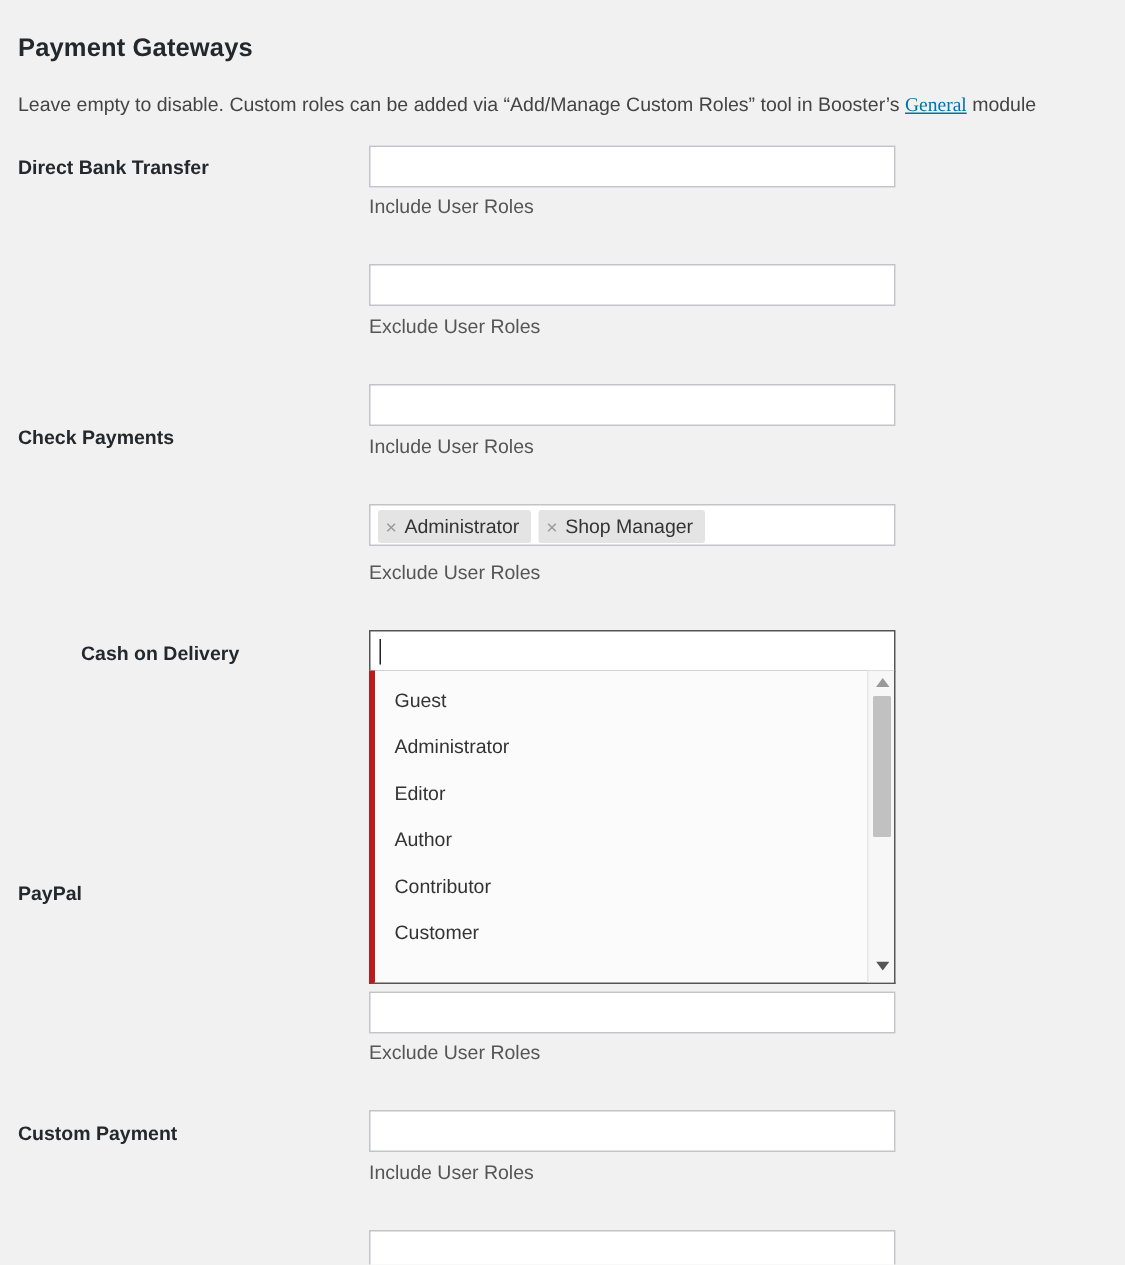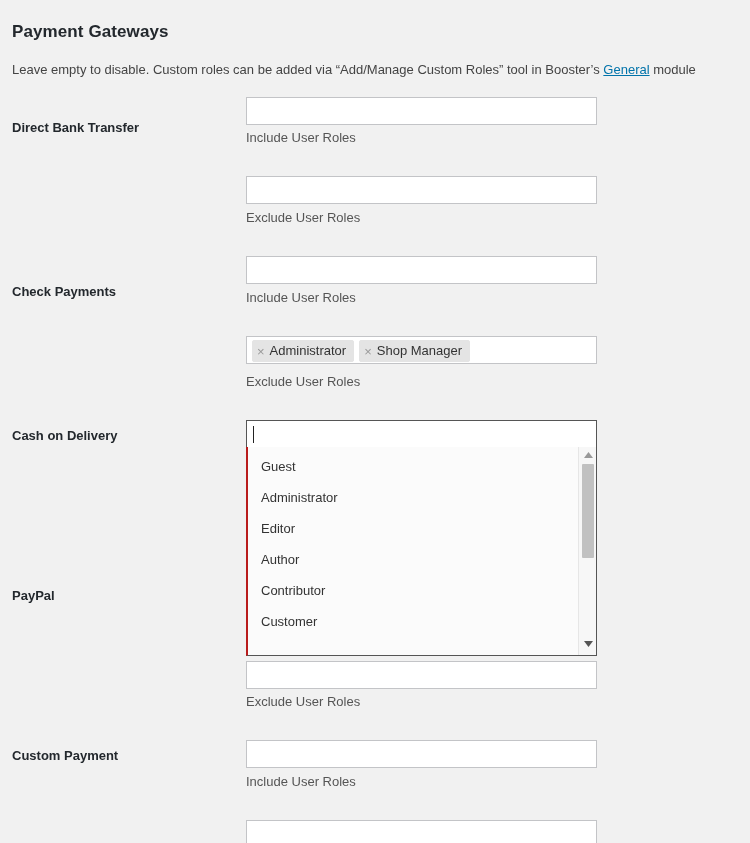--- a/index.html
+++ b/index.html
@@ -34,20 +34,21 @@
     position: absolute;
     left: 12px;
     top: 49px;
     font-size: 13px;
     color: #444;
     white-space: nowrap;
   }
   .page-desc a {
     color: #0073aa;
     text-decoration: underline;
+    font-family: Liberation Serif, serif;
   }
 
   
   .row-label {
     position: absolute;
     left: 12px;
     font-size: 13px;
     font-weight: bold;
     color: #23282d;
     white-space: nowrap;
@@ -109,21 +110,21 @@
   }
 
   
   .dropdown {
     position: absolute;
     left: 246px;
     top: 447px;
     width: 351px;
     height: 209px;
     background: #fbfbfb;
-    border-left: 2px solid #b91c1c;
+    border-left: 4px solid #b91c1c;
     border-right: 1px solid #555;
     border-bottom: 1px solid #555;
     box-sizing: border-box;
     overflow: hidden;
     z-index: 20;
   }
   .dd-list {
     position: absolute;
     left: 0;
     top: 4px;
@@ -176,21 +177,21 @@
 </style>
 </head>
 <body>
 
 <div class="page">
 
   <h1 class="page-title">Payment Gateways</h1>
 
   <p class="page-desc"><span>Leave empty to disable. Custom roles can be added via “Add/Manage Custom Roles” tool in Booster’s </span><a href="#">General</a><span> module</span></p>
 
-  <div class="row-label" style="top:104px;margin-top:16px;">Direct Bank Transfer</div>
+  <div class="row-label" style="top:104px;">Direct Bank Transfer</div>
 
   <div class="field" style="top:97px;"></div>
   <div class="field-hint" style="top:130px;">Include User Roles</div>
 
   <div class="field" style="top:176px;"></div>
   <div class="field-hint" style="top:210px;">Exclude User Roles</div>
 
   <div class="row-label" style="top:264px;margin-top:20px;">Check Payments</div>
 
   <div class="field" style="top:256px;"></div>
@@ -203,21 +204,21 @@
         <span>Administrator</span>
       </span>
       <span class="chip">
         <span class="chip-x">×</span>
         <span>Shop Manager</span>
       </span>
     </div>
   </div>
   <div class="field-hint" style="top:374px;">Exclude User Roles</div>
 
-  <div class="row-label" style="top:428px;">Cash on Delivery</div>
+  <div class="row-label" style="top:428px;margin-left:42px;">Cash on Delivery</div>
 
   <div class="field focused" style="top:420px;">
     <span class="field-caret"></span>
   </div>
 
   <div class="row-label" style="top:588px;">PayPal</div>
 
   <div class="field" style="top:661px;"></div>
   <div class="field-hint" style="top:694px;">Exclude User Roles</div>
 

